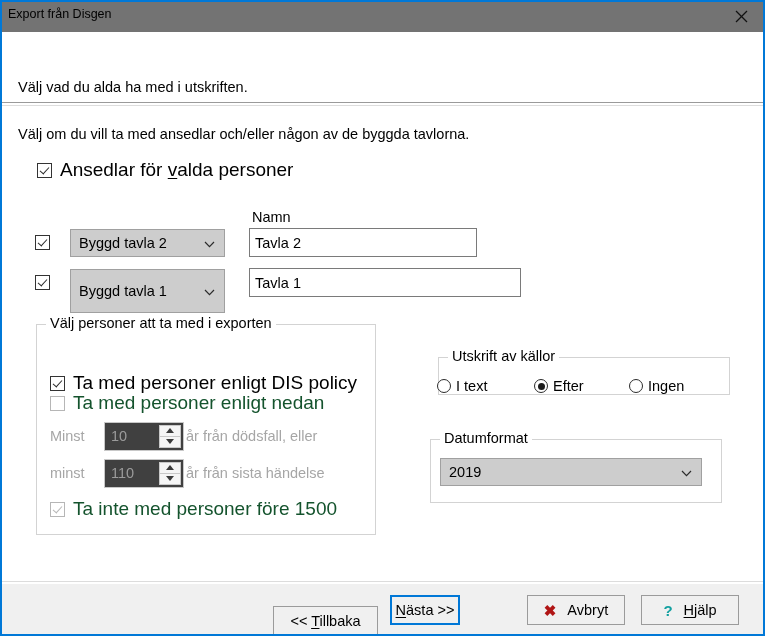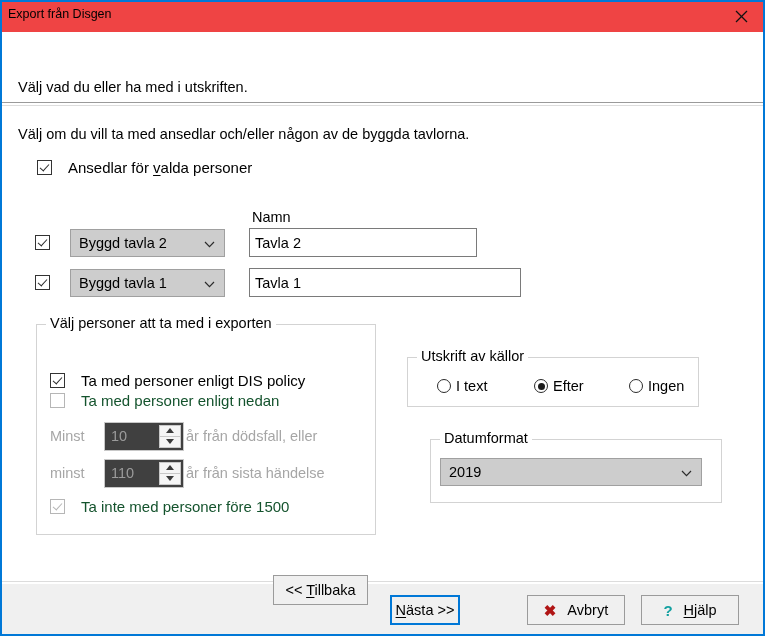--- a/index.html
+++ b/index.html
@@ -18,21 +18,21 @@
     border: 2px solid #0078d7;
     background: #ffffff;
     overflow: hidden;
   }
   
   #titlebar {
     position: absolute;
     left: 0; top: 0;
     width: 761px;
     height: 30px;
-    background: #ef4444;
+    background: #737373;
   }
   #title-text {
     position: absolute;
     left: 6px;
     top: 5px;
     font-size: 12.5px;
     color: #000000;
     white-space: nowrap;
   }
   #close-btn {
@@ -109,22 +109,22 @@
     left: 4px;
     top: 1px;
     width: 4px;
     height: 8px;
     border: solid #2b2b2b;
     border-width: 0 1.6px 1.6px 0;
     transform: rotate(42deg);
   }
   .cbox.checked.disabled::after { border-color: #b6b6b6; }
   .cb-label {
-    margin-left: 16px;
-    font-size: 15px;
+    margin-left: 8px;
+    font-size: 19px;
     color: #000000;
   }
   .cb-label.disabled { color: #14532d; }
 
   #cb-ansedlar { left: 35px; top: 157px; }
   #cb-tavla2   { left: 33px; top: 233px; }
   #cb-tavla1   { left: 33px; top: 273px; }
 
   
   .combo {
@@ -138,21 +138,21 @@
     color: #000000;
     padding-left: 8px;
   }
   .combo .chev {
     position: absolute;
     right: 9px;
     top: 50%;
     transform: translateY(-50%);
   }
   #combo-tavla2 { left: 68px; top: 227px; width: 155px; height: 28px; }
-  #combo-tavla1 { left: 68px; top: 267px; width: 155px; height: 28px; text-align: right; }
+  #combo-tavla1 { left: 68px; top: 267px; width: 155px; height: 44px; text-align: right; }
   #combo-datum  { left: 438px; top: 456px; width: 262px; height: 28px; }
 
   
   .tinput {
     position: absolute;
     box-sizing: border-box;
     background: #ffffff;
     border: 1px solid #7a7a7a;
     font-size: 14.5px;
     color: #000000;
@@ -173,21 +173,21 @@
     position: absolute;
     top: -10px;
     left: 9px;
     background: #ffffff;
     padding: 0 4px;
     font-size: 14.5px;
     color: #000000;
     white-space: nowrap;
   }
   #gb-personer { left: 34px;  top: 322px; width: 340px; height: 211px; }
-  #gb-kallor   { left: 405px; top: 355px; width: 292px; height: 50px; }
+  #gb-kallor   { left: 436px; top: 355px; width: 292px; height: 38px; }
   #gb-datum    { left: 428px; top: 437px; width: 292px; height: 64px; }
 
   
   #cb-dis      { left: 48px; top: 370px; }
   #cb-nedan    { left: 48px; top: 359px; }
   #cb-fore     { left: 48px; top: 496px; }
 
   .spin-label {
     position: absolute;
     font-size: 14.5px;
@@ -310,21 +310,21 @@
     display: flex;
     align-items: center;
     justify-content: center;
     white-space: nowrap;
     font-family: "Liberation Sans", sans-serif;
     cursor: default;
   }
   .btn.focused {
     border: 2px solid #0078d7;
   }
-  #btn-tillbaka { left: 271px; top: 573px; width: 95px; height: 30px; }
+  #btn-tillbaka { left: 271px; top: 604px; width: 105px; height: 30px; }
   #btn-nasta    { left: 388px; top: 593px; width: 70px; height: 30px; }
   #btn-avbryt   { left: 525px; top: 593px; width: 98px; height: 30px; }
   #btn-hjalp    { left: 639px; top: 593px; width: 98px; height: 30px; }
   .btn-ico {
     margin-right: 11px;
     font-size: 15px;
     font-weight: bold;
     line-height: 1;
   }
   .ico-x { color: #b01515; }
@@ -339,21 +339,21 @@
   <div id="titlebar">
     <div id="title-text">Export från Disgen</div>
     <div id="close-btn">
       <svg width="13" height="13" viewBox="0 0 13 13" aria-hidden="true">
         <line x1="1" y1="1" x2="12" y2="12" stroke="#111" stroke-width="1.3"></line>
         <line x1="12" y1="1" x2="1" y2="12" stroke="#111" stroke-width="1.3"></line>
       </svg>
     </div>
   </div>
 
-  <div id="header-text" class="body-text">Välj vad du eller ha med i utskriften.</div>
+  <div id="header-text" class="body-text">Välj vad du alda ha med i utskriften.</div>
   <div id="header-divider"></div>
   <div id="header-divider2"></div>
 
   <div id="intro-line" class="body-text">Välj om du vill ta med ansedlar och/eller någon av de byggda tavlorna.</div>
 
   <div id="cb-ansedlar" class="cbrow">
     <span class="cbox checked"></span>
     <span class="cb-label"><span>Ansedlar för </span><u>v</u><span>alda personer</span></span>
   </div>
 

